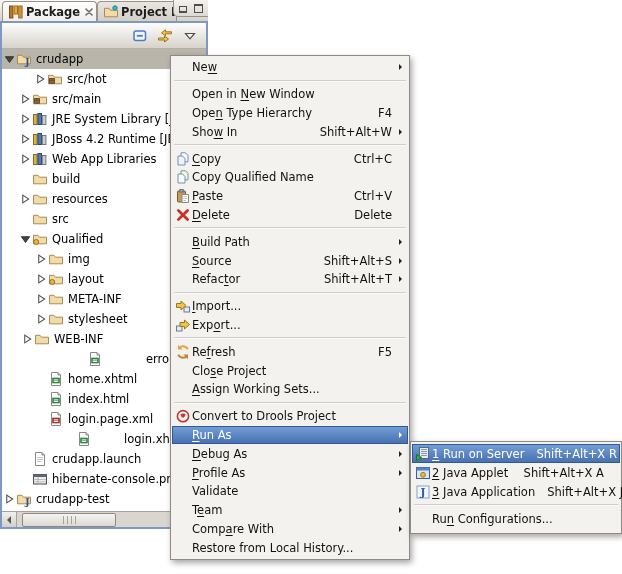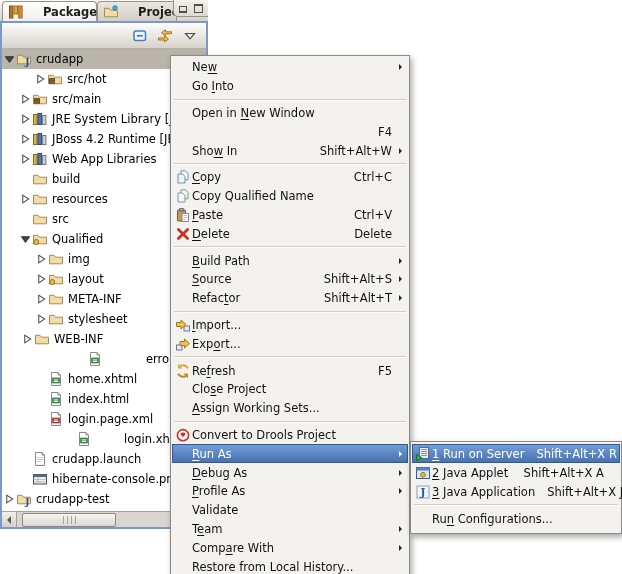--- a/index.html
+++ b/index.html
@@ -4,21 +4,21 @@
 <style>
   html,body{margin:0;padding:0;}
   body{
     width:622px;height:574px;position:relative;overflow:hidden;
     background:#ffffff;font-family:"DejaVu Sans",sans-serif;
     -webkit-font-smoothing:antialiased;
   }
   
   .stage{position:absolute;left:0;top:0;width:208px;height:530px;}
   .tabbar{position:relative;height:22px;background:linear-gradient(#fbfaf8,#d3cfc7);display:flex;align-items:flex-end;}
-  .tab{height:21px;display:flex;align-items:center;gap:19px;padding:0 5px;font-size:11.5px;font-weight:bold;color:#1c1c1c;
+  .tab{height:21px;display:flex;align-items:center;gap:2px;padding:0 5px;font-size:11.5px;font-weight:bold;color:#1c1c1c;
        border:1px solid #989288;border-bottom:none;border-radius:4px 4px 0 0;box-sizing:border-box;}
   .tab.active{background:linear-gradient(#fefefe,#f0eeea);margin-left:2px;width:95px;}
   .tab.inactive{background:linear-gradient(#e9e6e0,#d2cec6);width:80px;overflow:hidden;white-space:nowrap;}
   .t-ic{width:16px;height:16px;flex:none;}
   .t-x{width:10px;height:10px;margin-left:2px;flex:none;}
   .winbtns{position:absolute;right:0;top:0;height:16px;padding:0 5px;display:flex;gap:7px;align-items:center;
            background:linear-gradient(#f4f2ee,#ddd9d2);border:1px solid #989288;border-top:none;border-right:none;border-radius:0 0 0 5px;}
   .minb{width:8px;height:7px;border:1px solid #4f4f4a;border-top-width:1px;border-bottom-width:2px;box-sizing:border-box;display:inline-block;margin-top:2px;}
   .maxb{width:9px;height:9px;border:1px solid #4f4f4a;border-top-width:2px;box-sizing:border-box;display:inline-block;}
   .content{position:absolute;top:21px;left:0;width:208px;height:508px;border:2px solid #7b99c4;box-sizing:border-box;background:#fff;}
@@ -417,35 +417,30 @@
   </div>
 </div>
 
 <div class="menu" id="context-menu">
     <div class="menu-item">
     <span class="mi-icon"></span>
     <span class="mi-label"><span class="pre">Ne</span><span class="mn">w</span><span class="post"></span></span>
     <span class="mi-accel"></span>
     <span class="mi-arrow on"></span>
   </div>
-    <div class="menu-item">
-    <span class="mi-icon"></span>
-    <span class="mi-label"><span class="pre">Go </span><span class="mn">I</span><span class="post">nto</span></span>
-    <span class="mi-accel"></span>
-    <span class="mi-arrow"></span>
-  </div>
     <div class="menu-sep"></div>
     <div class="menu-item">
     <span class="mi-icon"></span>
     <span class="mi-label"><span class="pre">Open in </span><span class="mn">N</span><span class="post">ew Window</span></span>
     <span class="mi-accel"></span>
     <span class="mi-arrow"></span>
   </div>
     <div class="menu-item">
     <span class="mi-icon"></span>
+    <span class="mi-label"><span class="pre">Ope</span><span class="mn">n</span><span class="post"> Type Hierarchy</span></span>
     <span class="mi-accel">F4</span>
     <span class="mi-arrow"></span>
   </div>
     <div class="menu-item">
     <span class="mi-icon"></span>
     <span class="mi-label"><span class="pre">Sho</span><span class="mn">w</span><span class="post"> In</span></span>
     <span class="mi-accel">Shift+Alt+W</span>
     <span class="mi-arrow on"></span>
   </div>
     <div class="menu-sep"></div>

